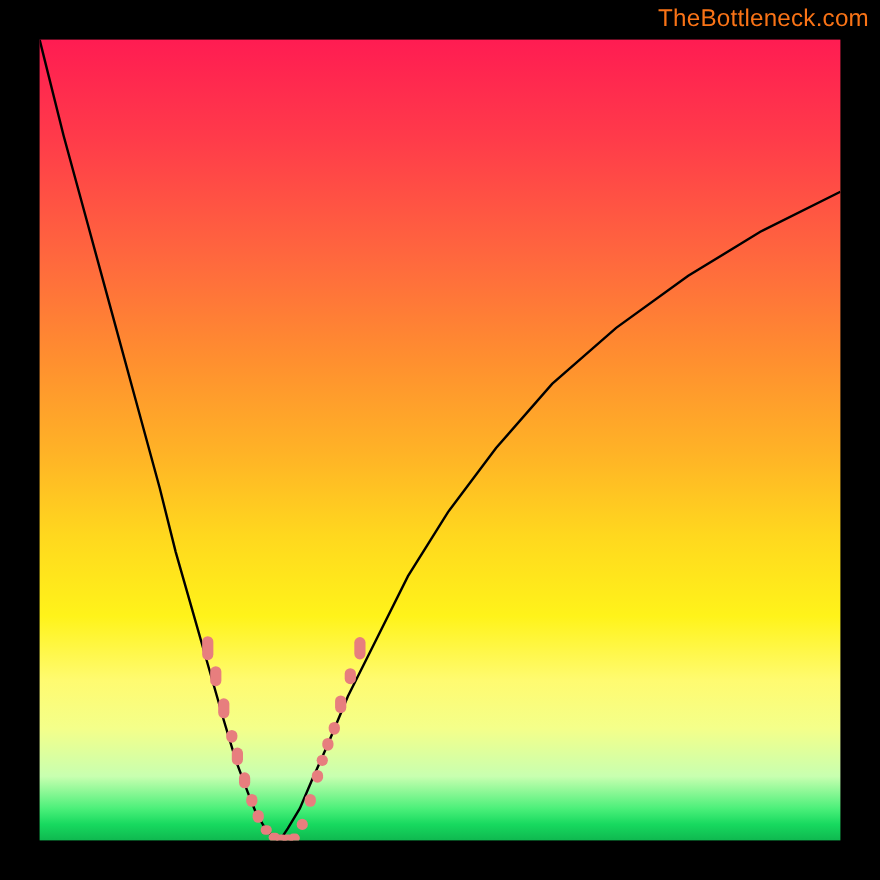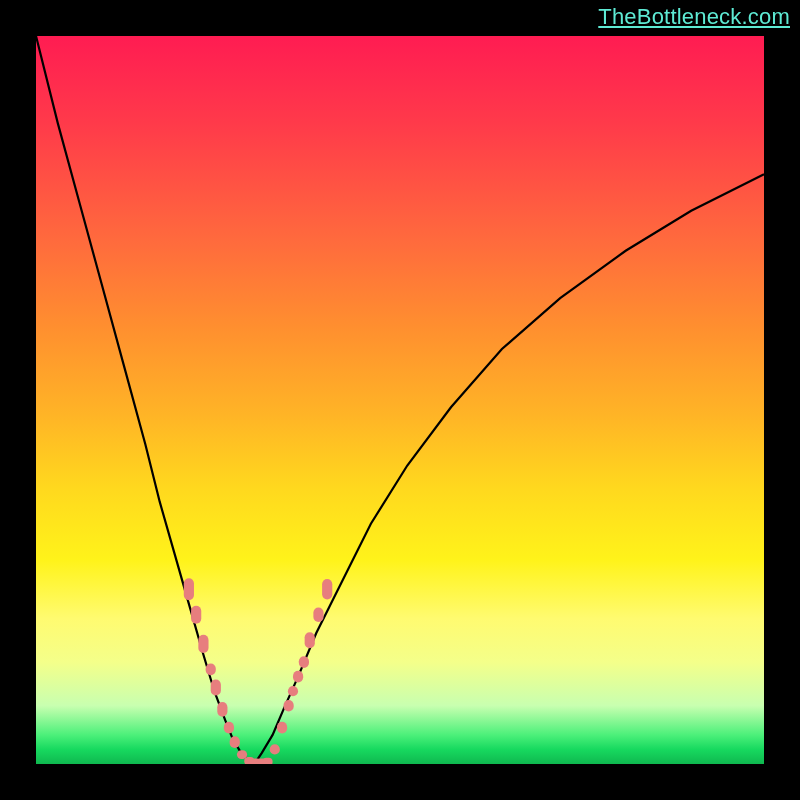--- a/index.html
+++ b/index.html
@@ -14,26 +14,25 @@
   .wrap {
     position: relative;
     width: 800px;
     height: 800px;
     background: #000;
   }
   .watermark {
     position: absolute;
     top: 4px;
     right: 10px;
-    color: #5eead4;
+    color: #f97316;
     font-size: 22px;
     font-weight: 500;
     letter-spacing: 0.2px;
     z-index: 10;
-    text-decoration: underline;
   }
   .plot {
     position: absolute;
     left: 36px;
     top: 36px;
     width: 728px;
     height: 728px;
     
     background: linear-gradient(
       to bottom,

